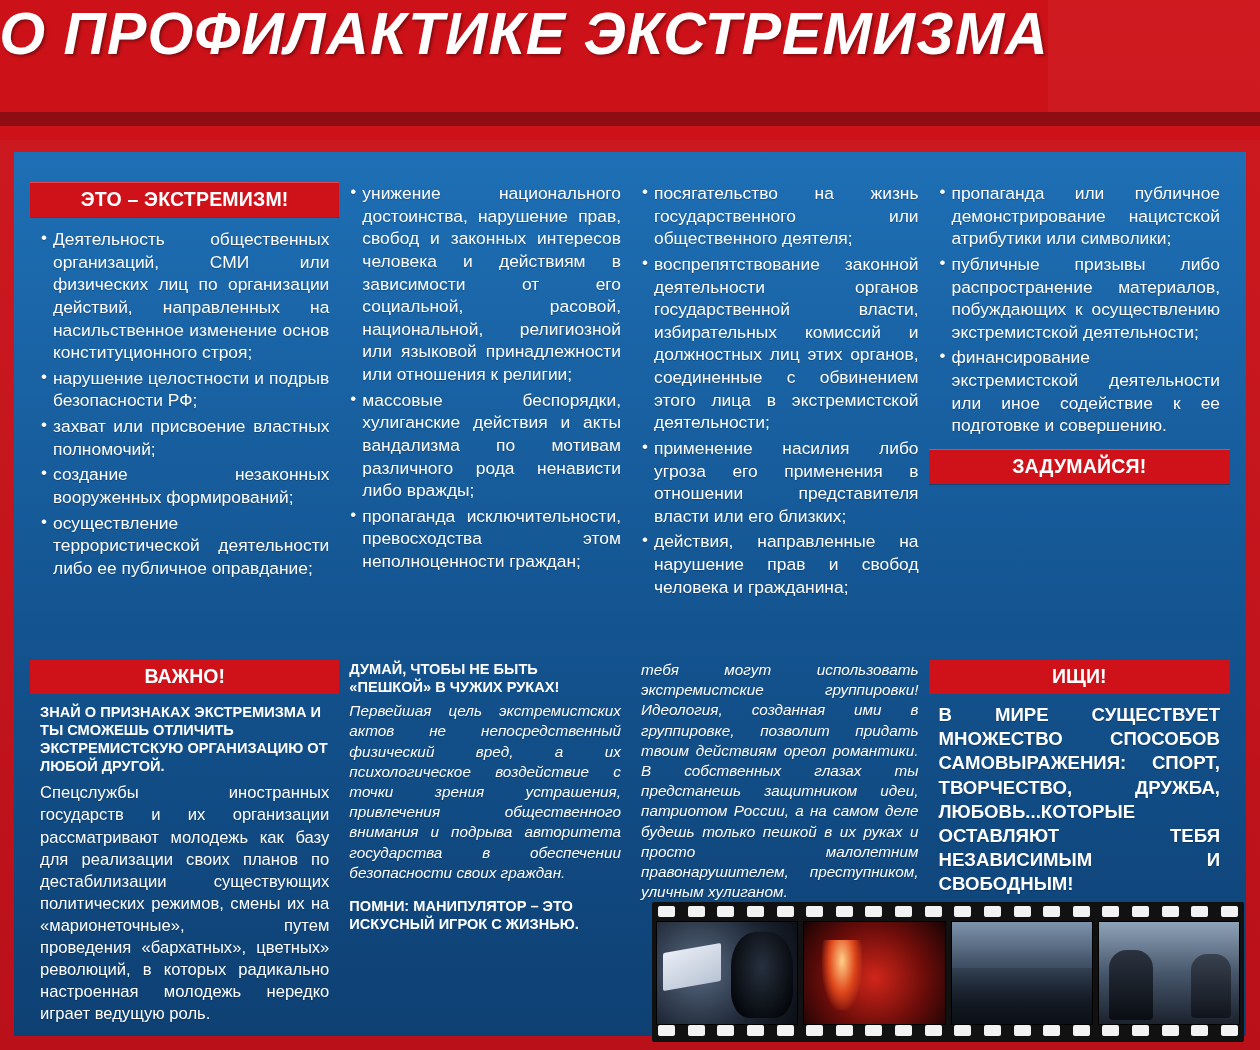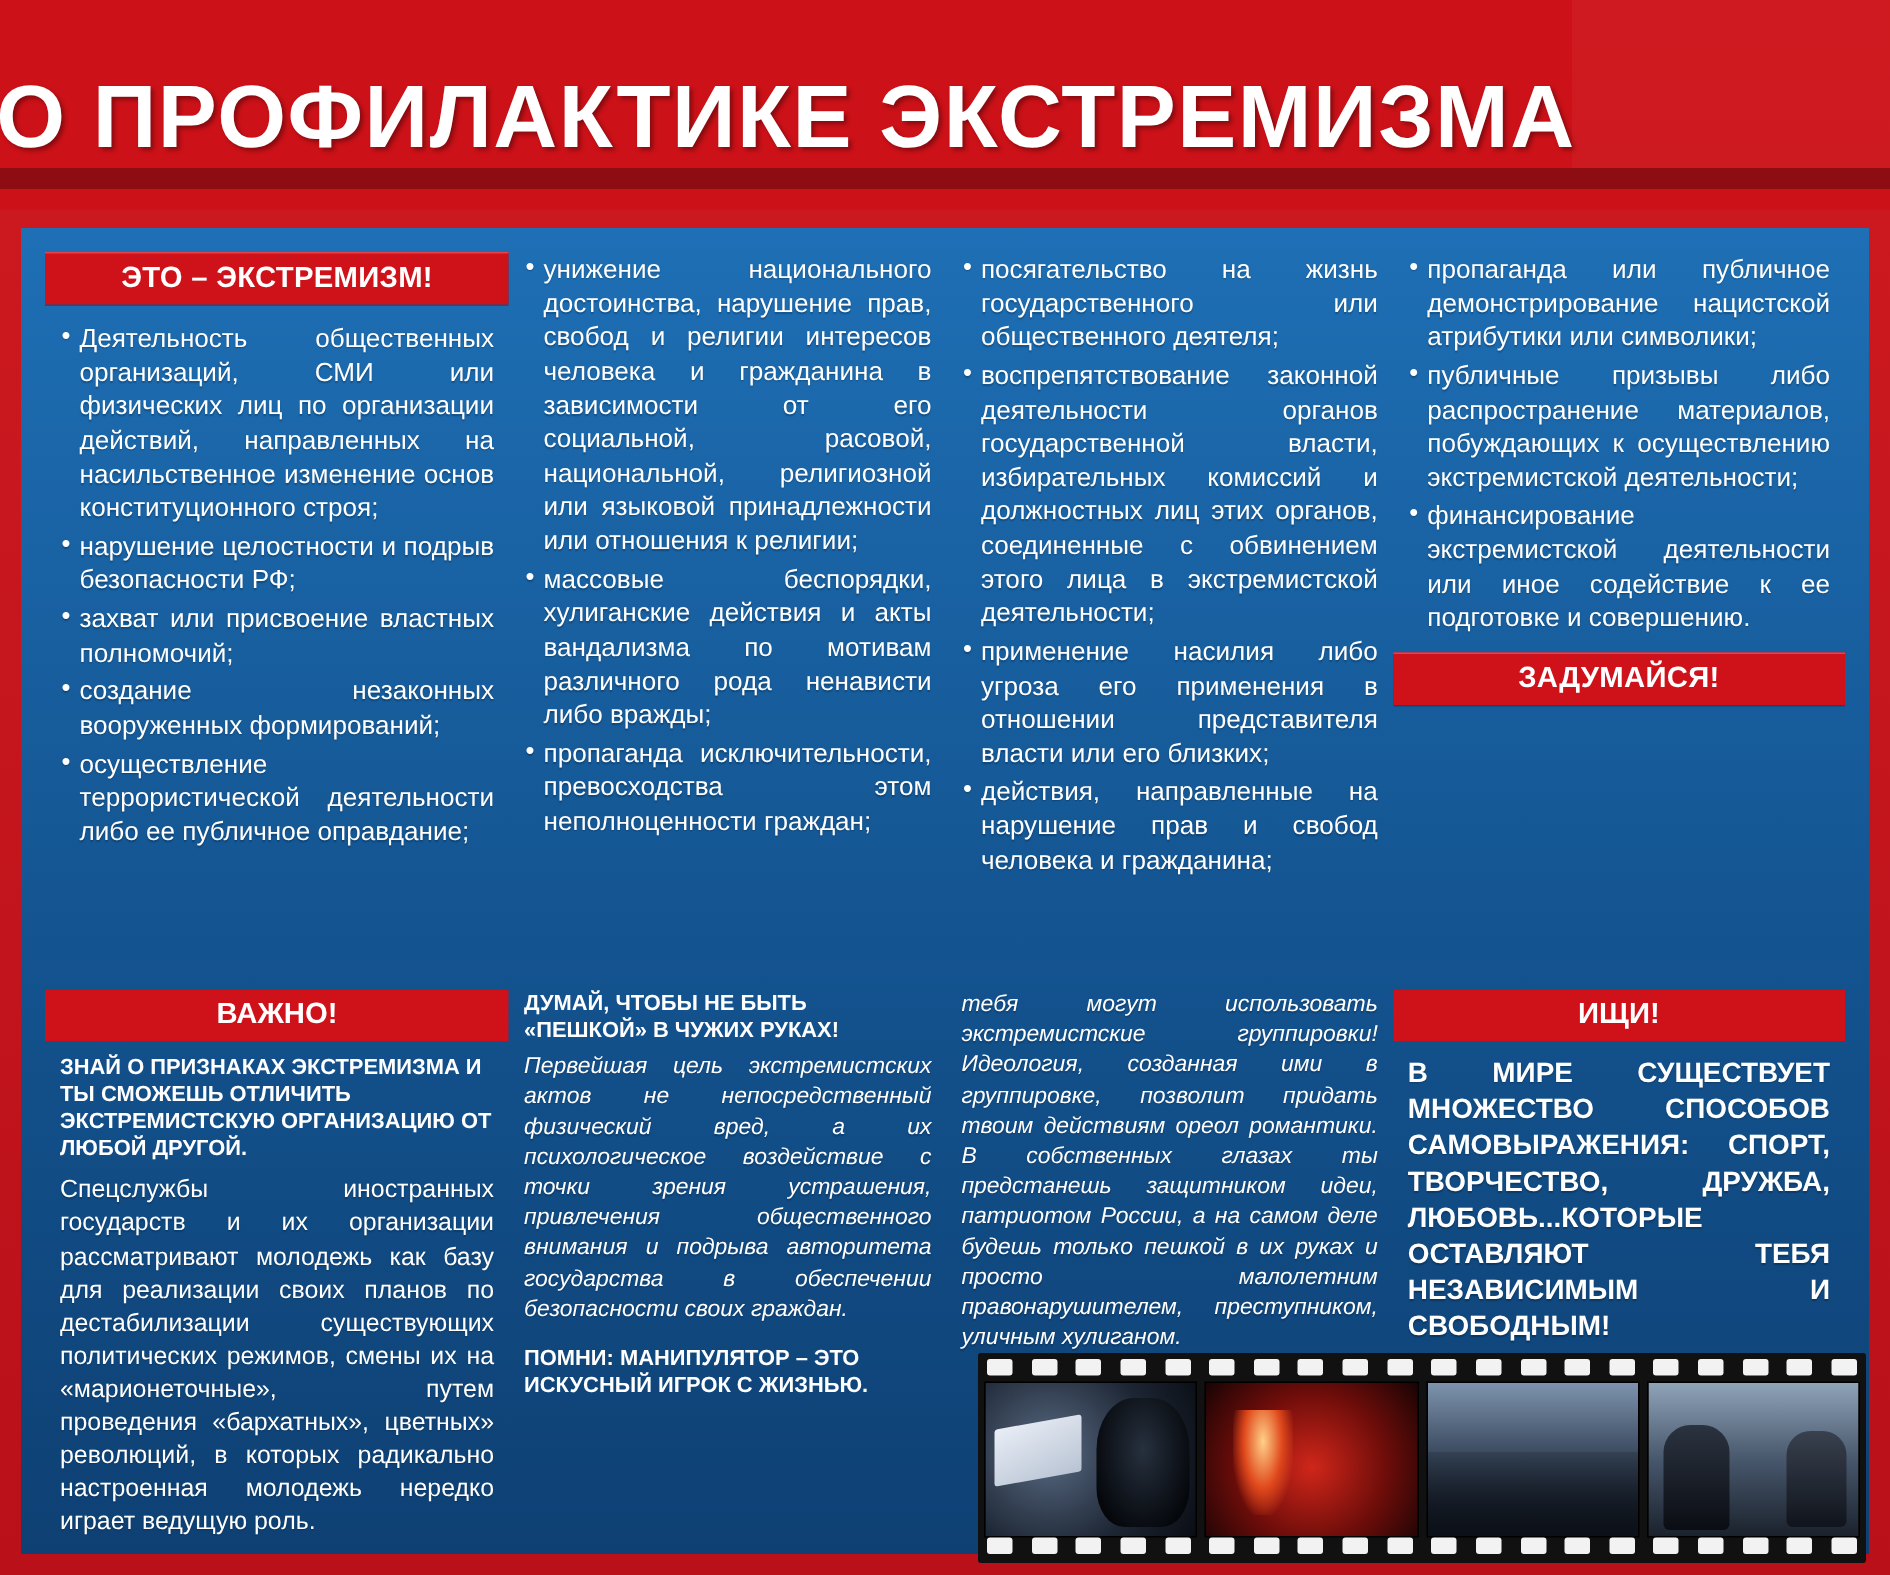--- a/index.html
+++ b/index.html
@@ -23,22 +23,23 @@
   }
 
   
   .header {
     position: absolute;
     left: 0; top: 0;
     width: 1048px;
     height: 112px;
     background: #cc1118;
     display: flex;
-    align-items: flex-end;
+    align-items: flex-start;
     justify-content: center;
+    font-style: italic;
   }
   .header-title {
     font-size: 59px;
     font-weight: bold;
     color: #ffffff;
     letter-spacing: 1px;
     text-align: center;
     white-space: nowrap;
     text-shadow: 2px 2px 3px rgba(0,0,0,.35);
     font-family: "Liberation Sans", sans-serif;
@@ -72,20 +73,21 @@
     left: 0; top: 0;
     width: 1232px;
     height: 500px;
     display: flex;
     padding: 14px 16px 0 16px;
     box-sizing: border-box;
   }
   .col {
     box-sizing: border-box;
     padding: 2px 10px;
+    margin-top: 14px;
   }
   .col1 { width: 314px; }
   .col2 { width: 296px; }
   .col3 { width: 302px; }
   .col4 { width: 306px; }
 
   .redbar {
     background: #cf1119;
     color: #fff;
     font-weight: bold;
@@ -295,21 +297,21 @@
           <li>Деятельность общественных организаций, СМИ или физических лиц по организации действий, направленных на насильственное изменение основ конституционного строя;</li>
           <li>нарушение целостности и подрыв безопасности РФ;</li>
           <li>захват или присвоение властных полномочий;</li>
           <li>создание незаконных вооруженных формирований;</li>
           <li>осуществление террористической деятельности либо ее публичное оправдание;</li>
         </ul>
       </div>
 
       <div class="col col2">
         <ul class="bullets">
-          <li>унижение национального достоинства, нарушение прав, свобод и религии интересов человека и гражданина в зависимости от его социальной, расовой, национальной, религиозной или языковой принадлежности или отношения к религии;</li>
+          <li>унижение национального достоинства, нарушение прав, свобод и законных интересов человека и действиям в зависимости от его социальной, расовой, национальной, религиозной или языковой принадлежности или отношения к религии;</li>
           <li>массовые беспорядки, хулиганские действия и акты вандализма по мотивам различного рода ненависти либо вражды;</li>
           <li>пропаганда исключительности, превосходства этом неполноценности граждан;</li>
         </ul>
       </div>
 
       <div class="col col3">
         <ul class="bullets">
           <li>посягательство на жизнь государственного или общественного деятеля;</li>
           <li>воспрепятствование законной деятельности органов государственной власти, избирательных комиссий и должностных лиц этих органов, соединенные с обвинением этого лица в экстремистской деятельности;</li>
           <li>применение насилия либо угроза его применения в отношении представителя власти или его близких;</li>

